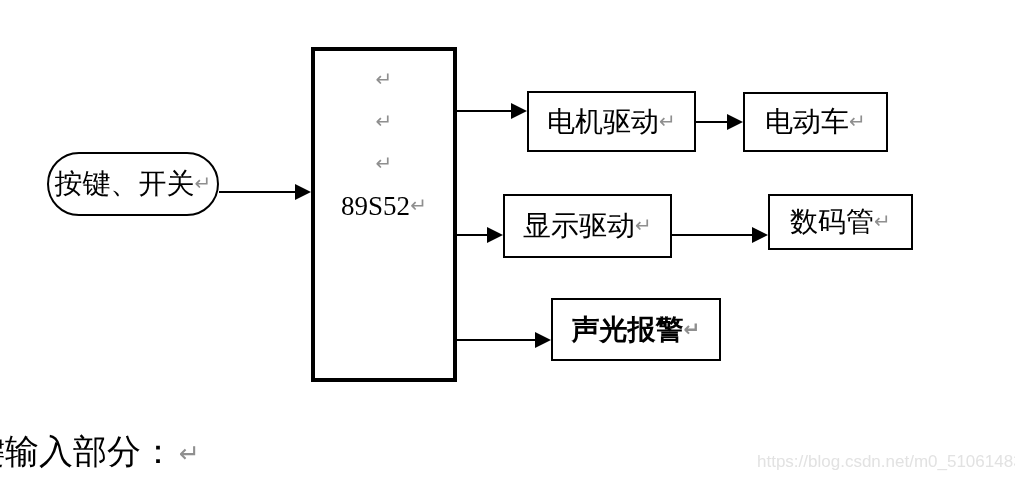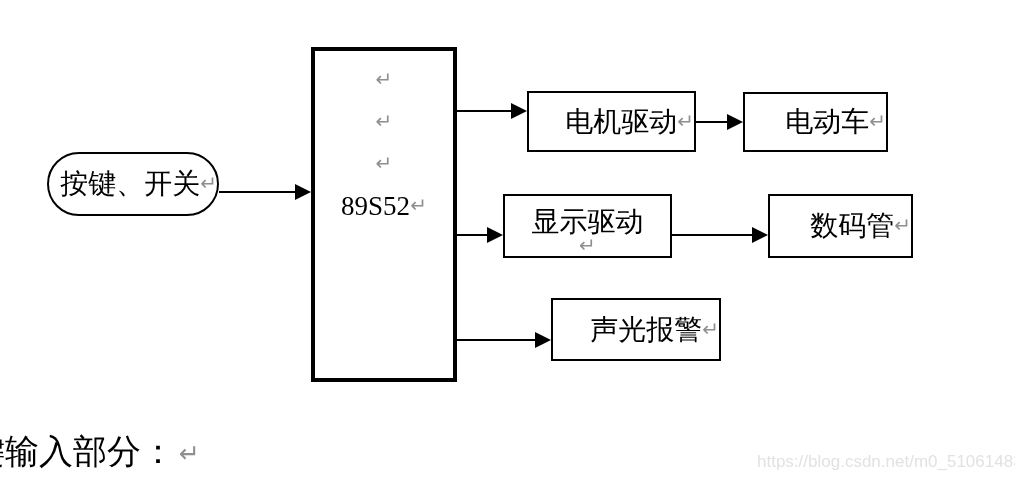--- a/index.html
+++ b/index.html
@@ -17,21 +17,21 @@
     color: #000000;
   }
   
   .dbox {
     position: absolute;
     box-sizing: border-box;
     border: 2px solid #000000;
     background: #ffffff;
     display: flex;
     align-items: center;
-    justify-content: flex-end;
+    justify-content: center;
     font-size: 28px;
     white-space: nowrap;
     line-height: 1;
   }
   .dbox .label { display: inline-block; }
   .pilcrow {
     font-family: "DejaVu Sans", sans-serif;
     color: #8f8f8f;
     font-size: 20px;
     line-height: 1;
@@ -48,23 +48,23 @@
     font-size: 27px;
   }
   #box-mcu .mcu-line {
     height: 42px;
     display: flex;
     align-items: center;
     justify-content: center;
   }
   #box-motor   { left: 527px; top: 91px;  width: 169px; height: 61px; }
   #box-vehicle { left: 743px; top: 92px;  width: 145px; height: 60px; }
-  #box-display { left: 503px; top: 194px; width: 169px; height: 64px; flex-direction: column; }
-  #box-digit   { left: 768px; top: 194px; width: 145px; height: 64px; }
-  #box-alarm   { left: 551px; top: 298px; width: 170px; height: 63px; }
+  #box-display { left: 503px; top: 194px; width: 169px; height: 64px; }
+  #box-digit   { left: 768px; top: 194px; width: 145px; height: 56px; }
+  #box-alarm   { left: 551px; top: 298px; width: 170px; height: 63px; font-weight: bold; }
 
   
   .arrow { position: absolute; height: 16px; }
   .arrow .shaft {
     position: absolute;
     left: 0; right: 14px; top: 6.8px;
     height: 2.4px;
     background: #000000;
   }
   .arrow .head {

